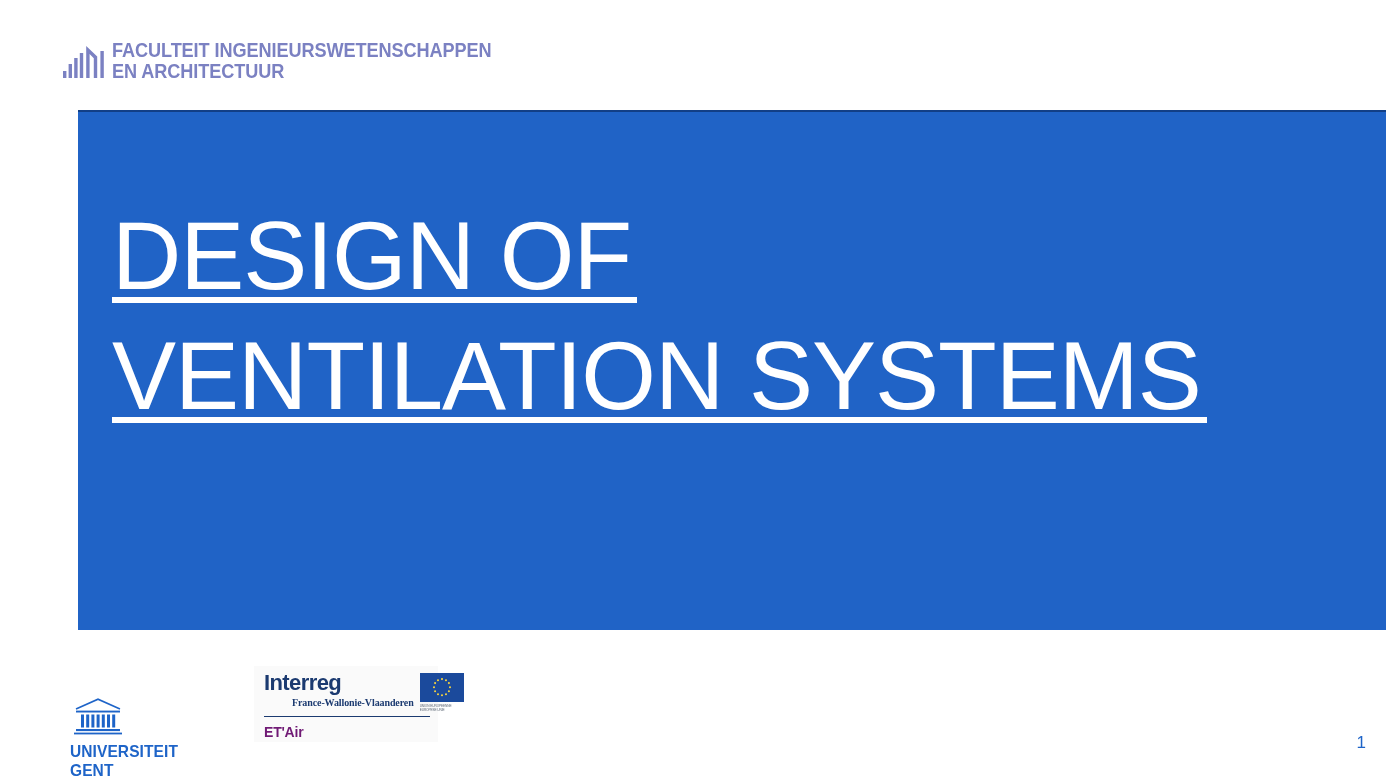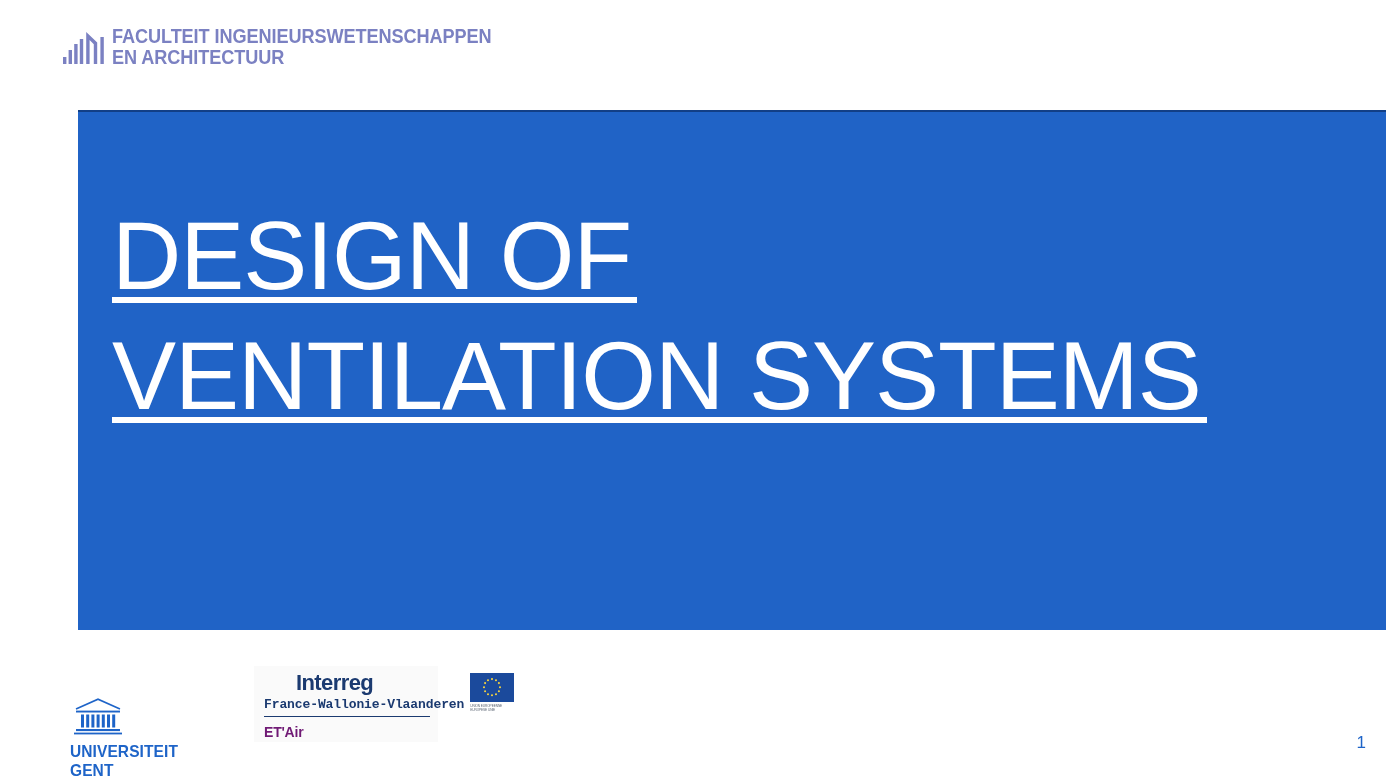--- a/index.html
+++ b/index.html
@@ -19,21 +19,21 @@
   .slide {
     position: absolute;
     inset: 0;
     background: #ffffff;
   }
 
   
   .faculty-logo {
     position: absolute;
     left: 62px;
-    top: 23px;
+    top: 37px;
     display: flex;
     align-items: flex-start;
     gap: 8px;
   }
   .faculty-mark {
     width: 42px;
     height: 45px;
     display: block;
     flex: none;
   }
@@ -142,30 +142,30 @@
     display: flex;
     flex-direction: column;
   }
   .interreg-word {
     color: #1b3a70;
     font-family: "Liberation Sans", sans-serif;
     font-size: 22px;
     font-weight: 700;
     line-height: 0.98;
     letter-spacing: -0.6px;
-    margin-left: 32px;
   }
   .interreg-sub {
     margin-top: 3px;
     color: #1b3a70;
-    font-family: Liberation Mono, monospace;
-    font-size: 13px;
+    font-family: Liberation Serif, serif;
+    font-size: 10px;
     font-weight: 700;
     letter-spacing: -0.1px;
     white-space: nowrap;
+    margin-left: 28px;
   }
   .eu-block {
     display: flex;
     flex-direction: column;
     align-items: center;
     flex: none;
     padding-top: 1px;
   }
   .eu-flag {
     width: 44px;

